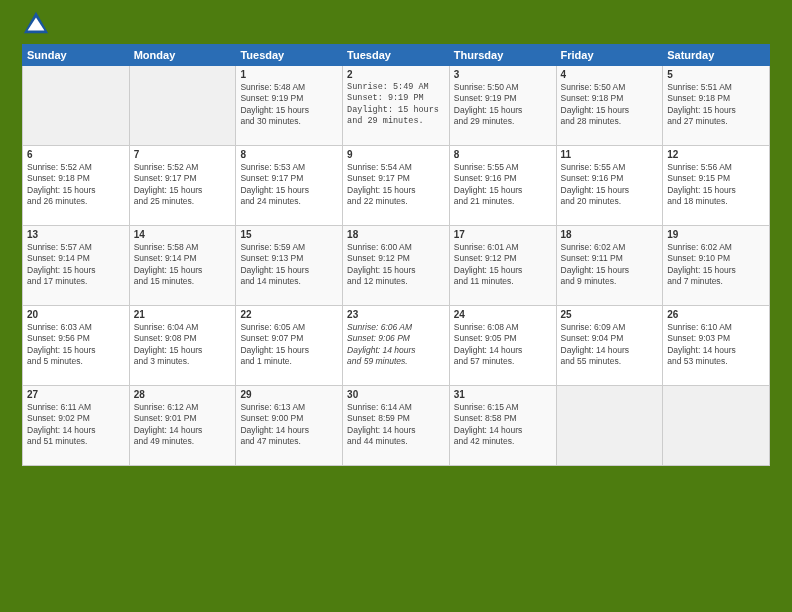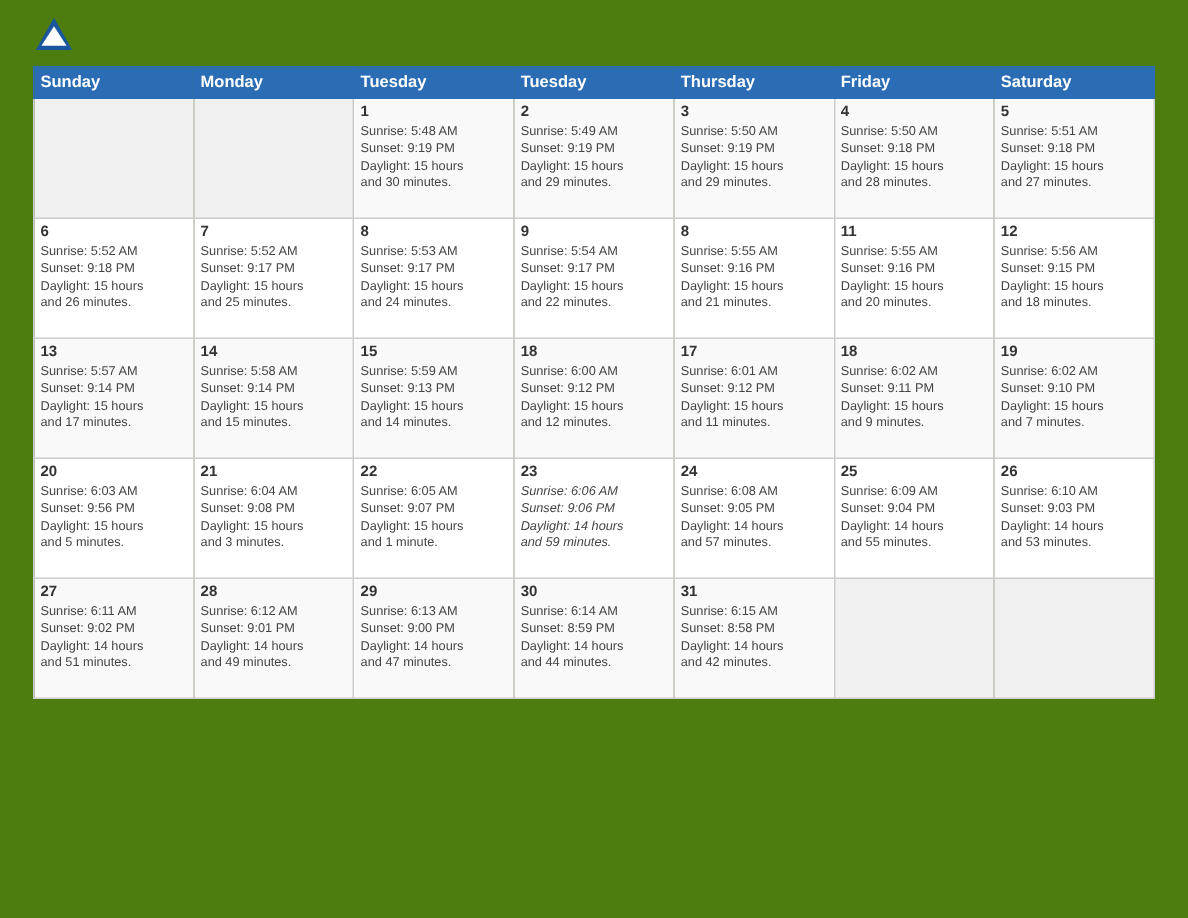--- a/index.html
+++ b/index.html
@@ -141,21 +141,21 @@
           <td class="empty-cell"></td>
           <td>
             <span class="day-number">1</span>
             <div class="day-info" style="white-space: pre-line;">Sunrise: 5:48 AM
 Sunset: 9:19 PM
 Daylight: 15 hours
 and 30 minutes.</div>
           </td>
           <td>
             <span class="day-number">2</span>
-            <div class="day-info" style="white-space: pre-line;">Sunrise: 5:49 AM
+            <div class="day-info" style="white-space: pre-line; font-family: Liberation Mono, monospace;">Sunrise: 5:49 AM
 Sunset: 9:19 PM
 Daylight: 15 hours
 and 29 minutes.</div>
           </td>
           <td>
             <span class="day-number">3</span>
             <div class="day-info" style="white-space: pre-line;">Sunrise: 5:50 AM
 Sunset: 9:19 PM
 Daylight: 15 hours
 and 29 minutes.</div>

